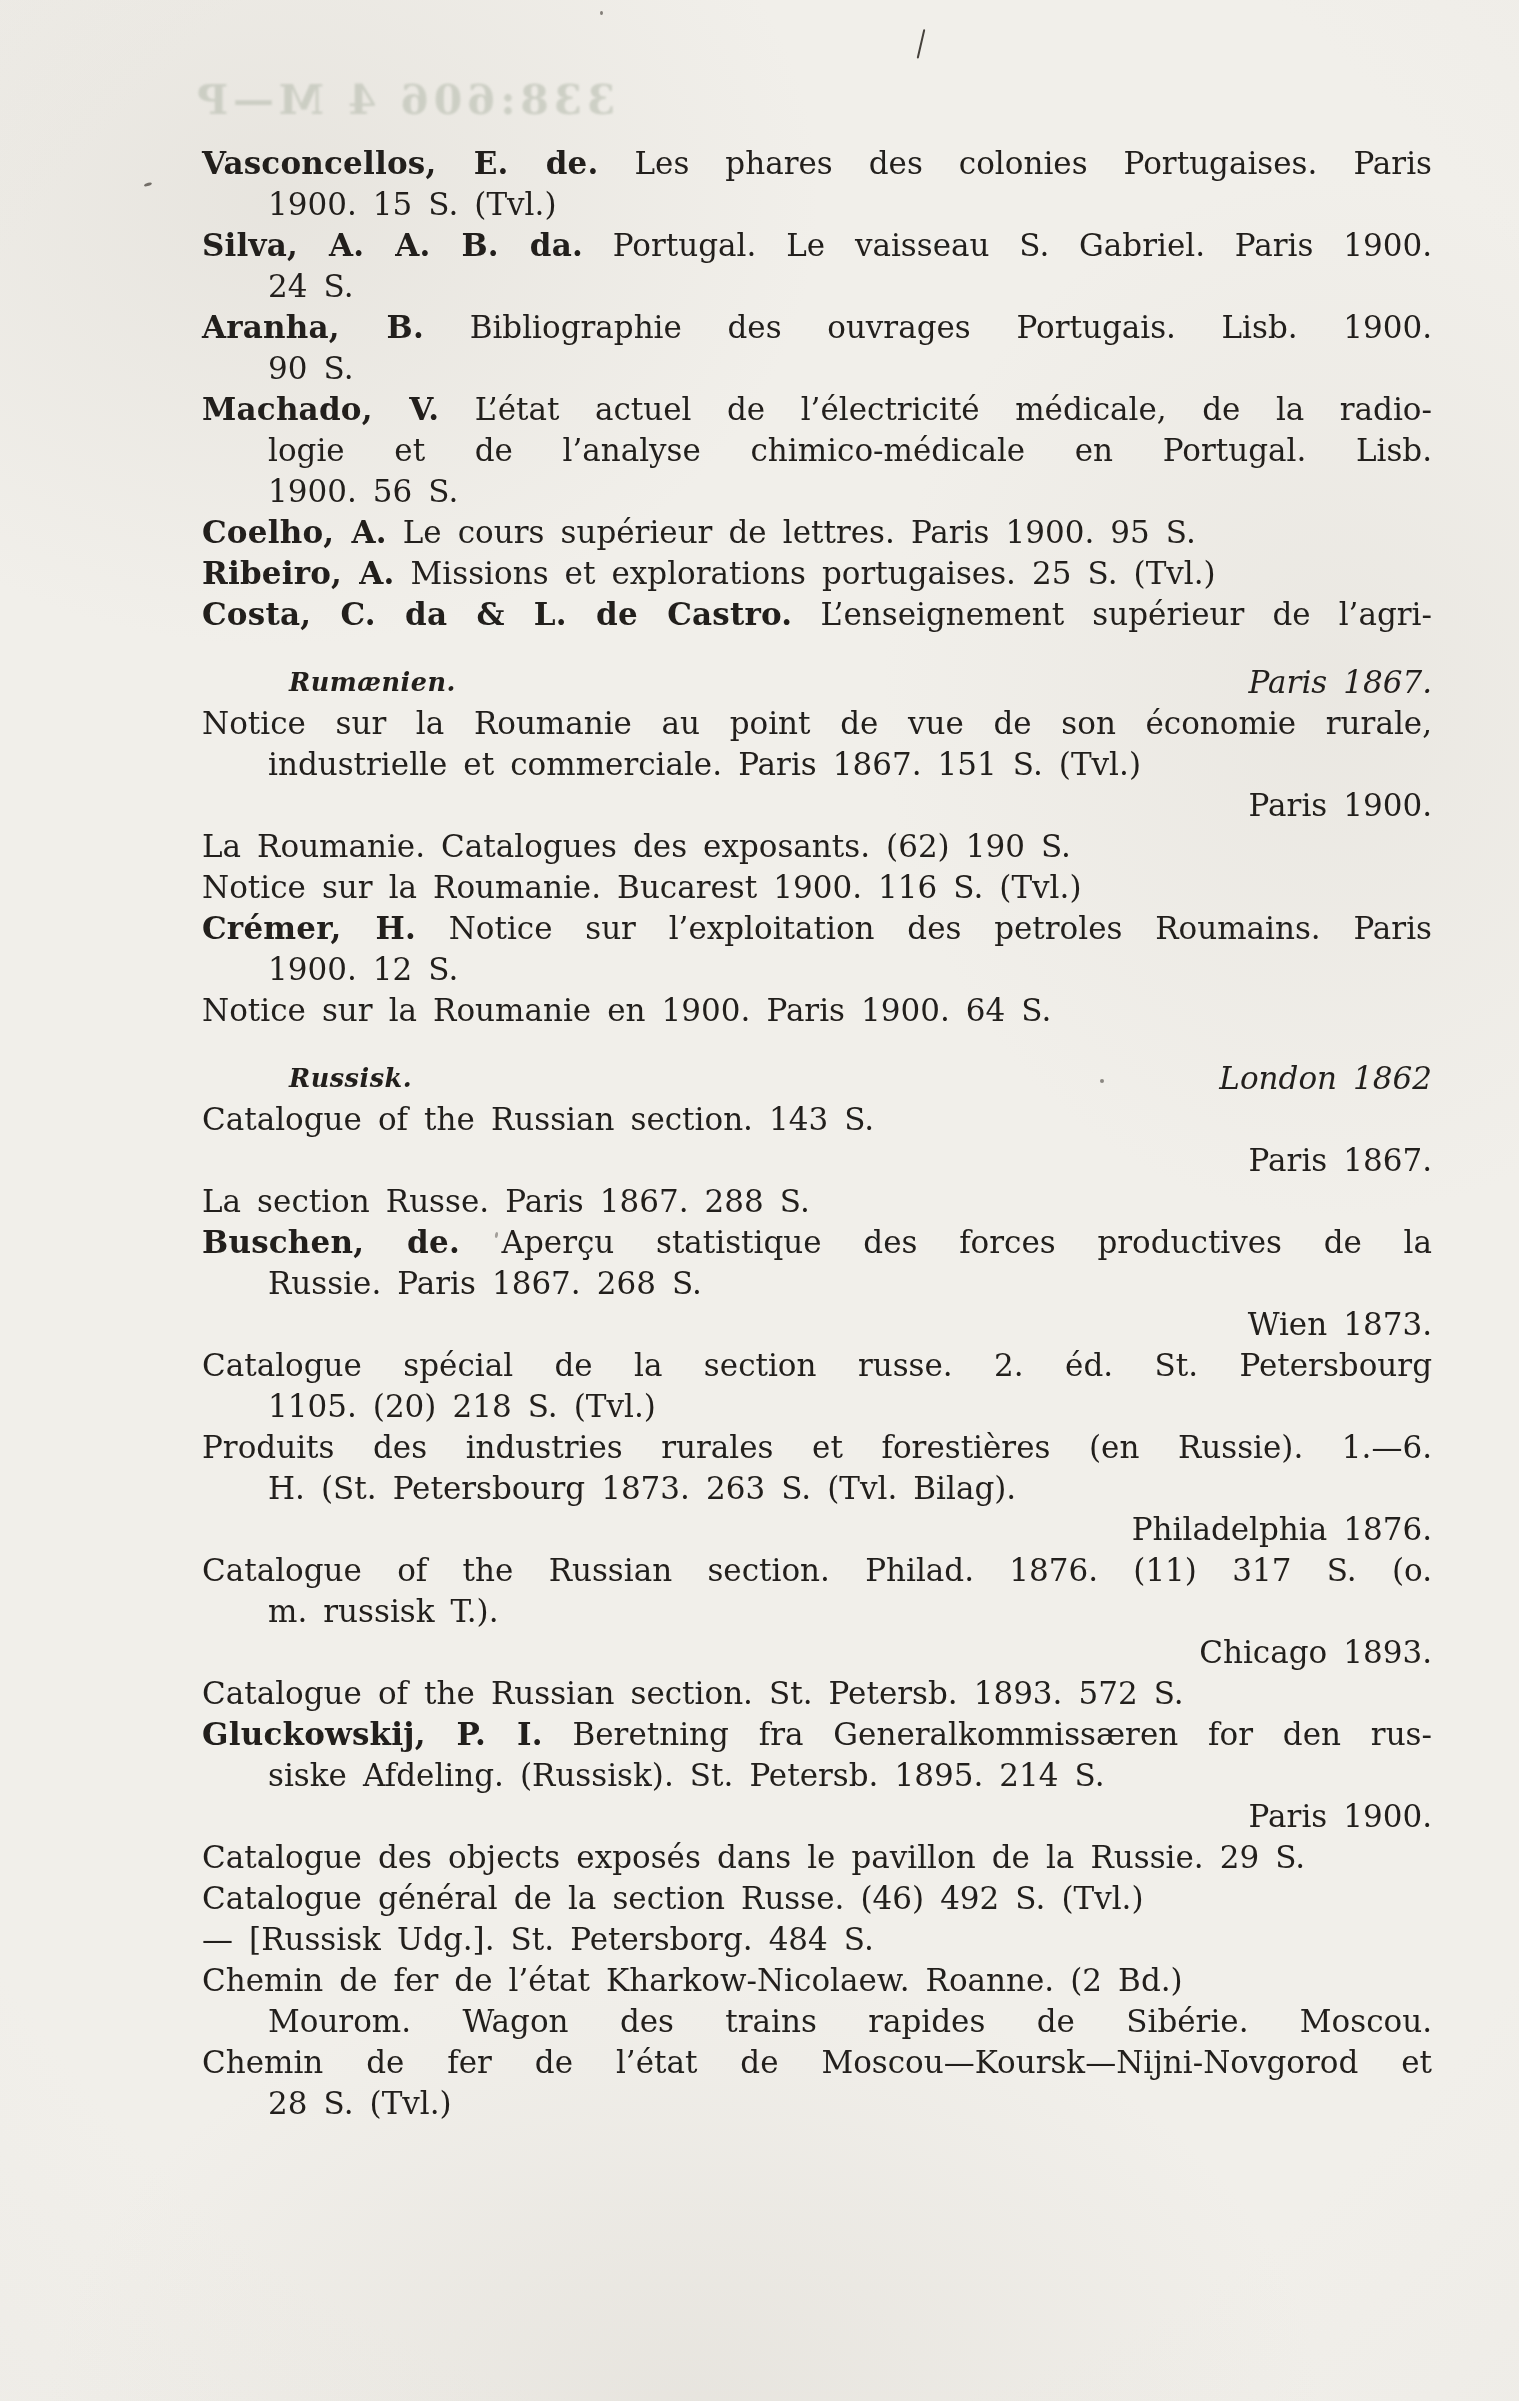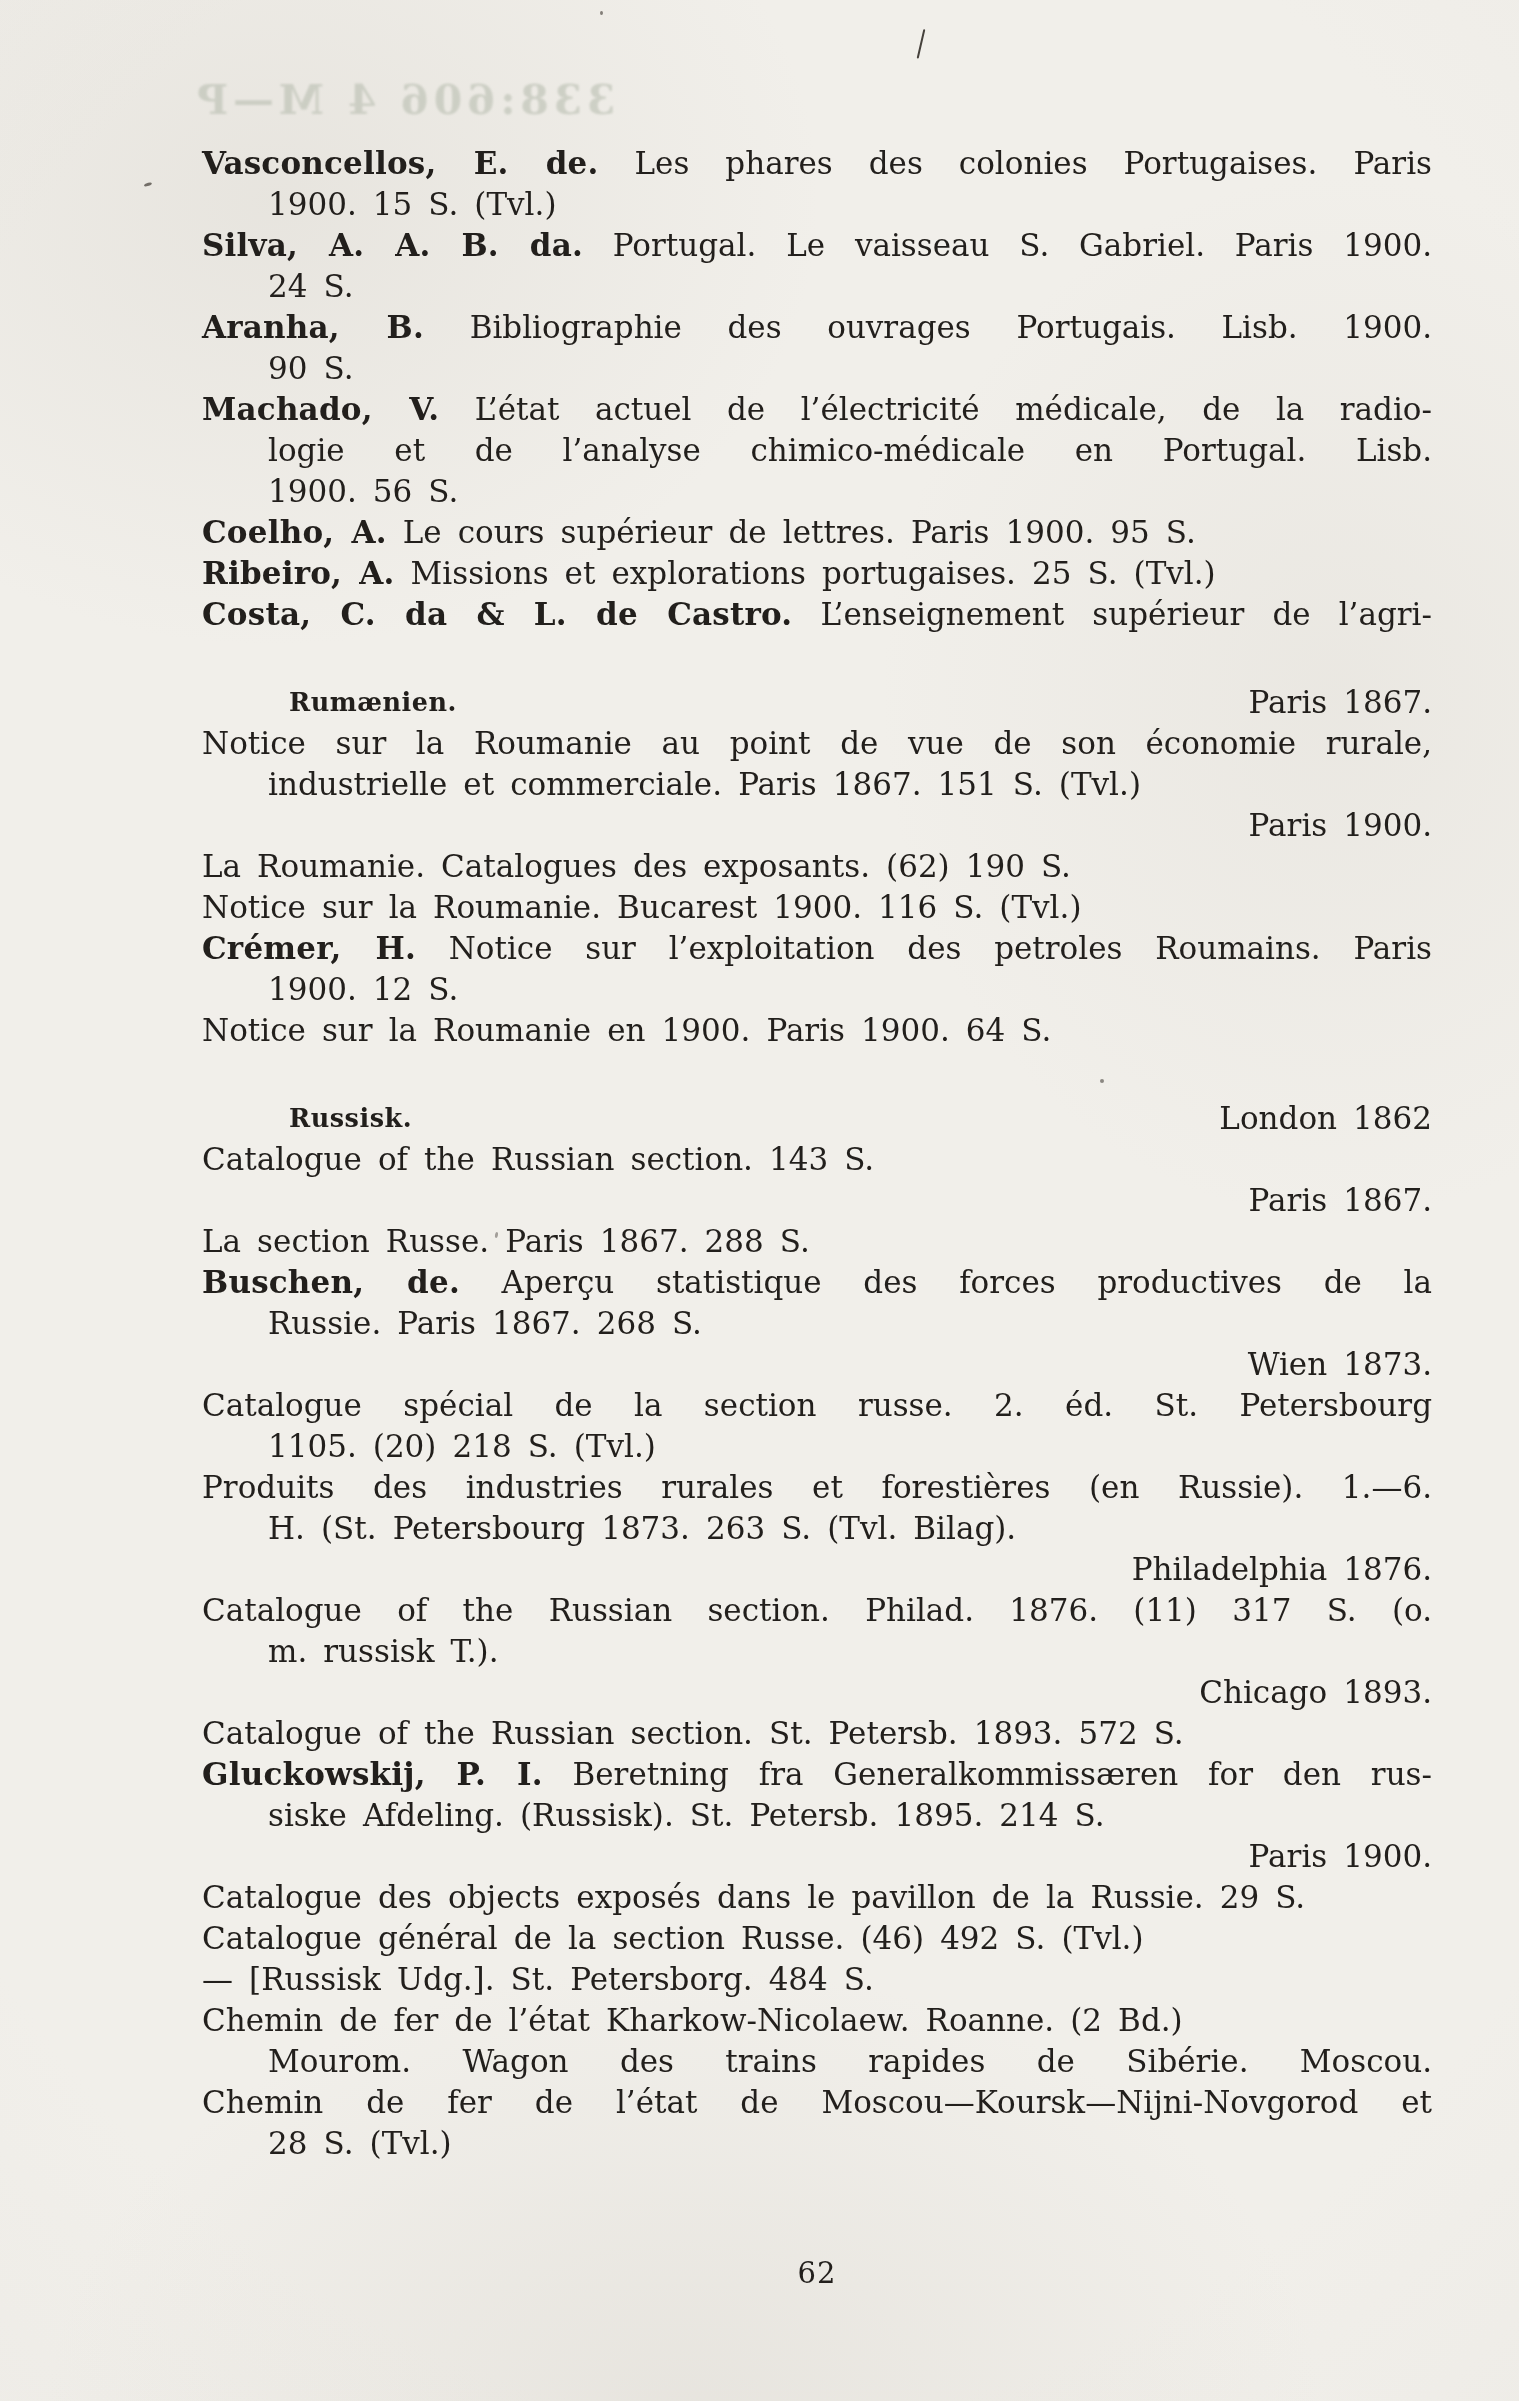--- a/index.html
+++ b/index.html
@@ -59,22 +59,22 @@
     line-height: 41px;
     word-spacing: 0.2em;
     text-rendering: optimizeLegibility;
   }
   .line { text-align: left; }
   .line.j { text-align: justify; text-align-last: justify; }
   .line.cont { padding-left: 66px; }
   .line.place { text-align: right; }
   b.lead { font-weight: bold; letter-spacing: 0.2px; }
   .line.heading {
-    margin-top: 47px;
-    display: flex; justify-content: space-between; align-items: center;
+    margin-top: 27px;
+    display: flex; justify-content: space-between; align-items: center; font-style: italic;
   }
   .h-label {
     font-weight: bold;
     font-size: 25.5px;
     padding-left: 87px;
     letter-spacing: 0.5px;
   }
   .page-number {
     position: absolute;
     left: 202px; top: 2256px; width: 1230px;
@@ -143,15 +143,14 @@
       <div class="line place">Paris 1900.</div>
       <div class="line entry">Catalogue des objects exposés dans le pavillon de la Russie.  29 S.</div>
       <div class="line entry">Catalogue général de la section Russe.  (46) 492 S.  (Tvl.)</div>
       <div class="line entry">—  [Russisk Udg.].  St. Petersborg.  484 S.</div>
       <div class="line entry">Chemin de fer de l’état Kharkow-Nicolaew.  Roanne.  (2 Bd.)</div>
       <div class="line cont j">Mourom.  Wagon des trains rapides de Sibérie.  Moscou.</div>
       <div class="line entry j">Chemin de fer de l’état de Moscou—Koursk—Nijni-Novgorod et</div>
       <div class="line cont">28 S.  (Tvl.)</div>
     </div>
 
-  <div class="page-number">62</div>
 </div>
 
 
 </body></html>

